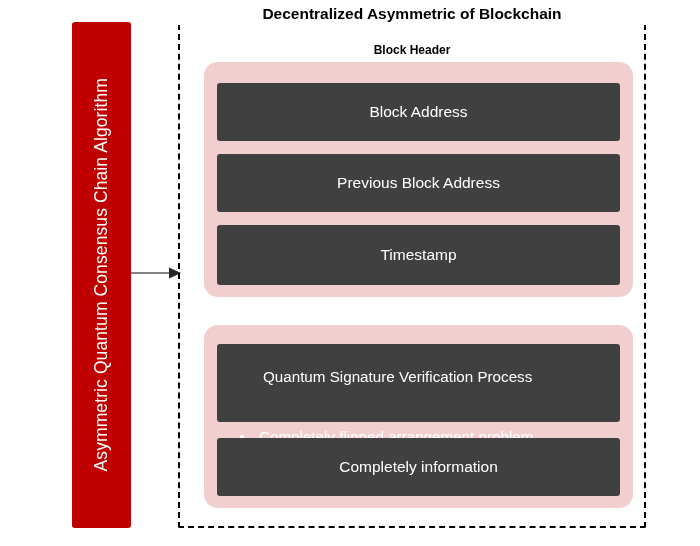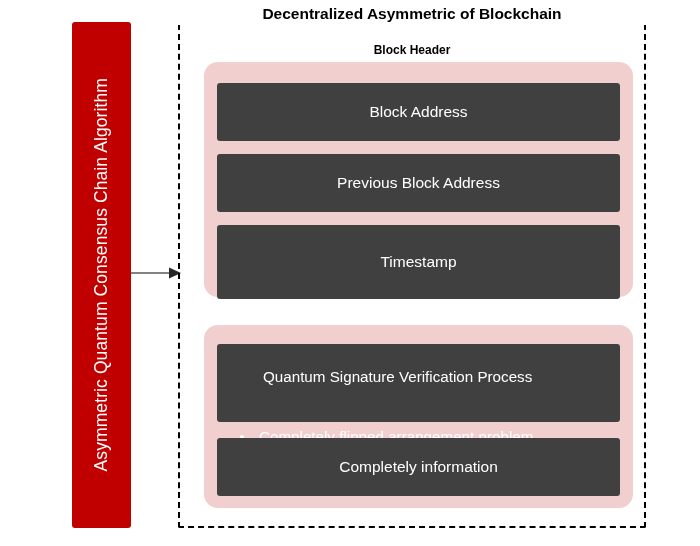--- a/index.html
+++ b/index.html
@@ -118,21 +118,21 @@
     color: #ffffff;
     display: flex;
     align-items: center;
     justify-content: center;
     text-align: center;
     font-size: 15.5px;
     box-sizing: border-box;
   }
   #box-block-address       { left: 217px; top: 83px;  width: 403px; height: 58px; }
   #box-prev-block-address  { left: 217px; top: 154px; width: 403px; height: 58px; }
-  #box-timestamp           { left: 217px; top: 225px; width: 403px; height: 74px; }
+  #box-timestamp           { left: 217px; top: 225px; width: 403px; height: 60px; }
   #box-quantum-signature   { left: 217px; top: 344px; width: 403px; height: 78px;
                              align-items: center; justify-content: flex-start; }
   #box-transaction-info    { left: 217px; top: 438px; width: 403px; height: 58px; }
 
   
   .sig-lines {
     width: 100%;
     padding-left: 14px;
     box-sizing: border-box;
     text-align: left;

